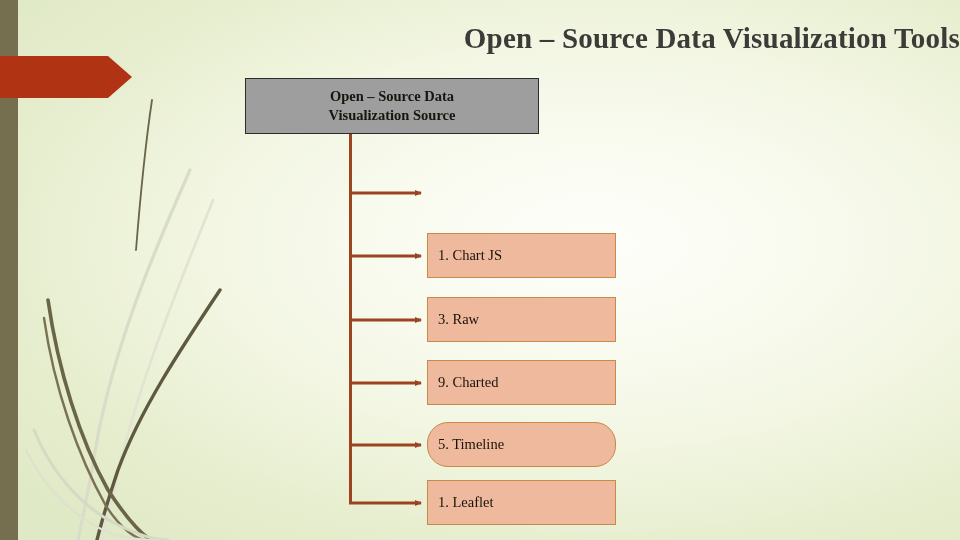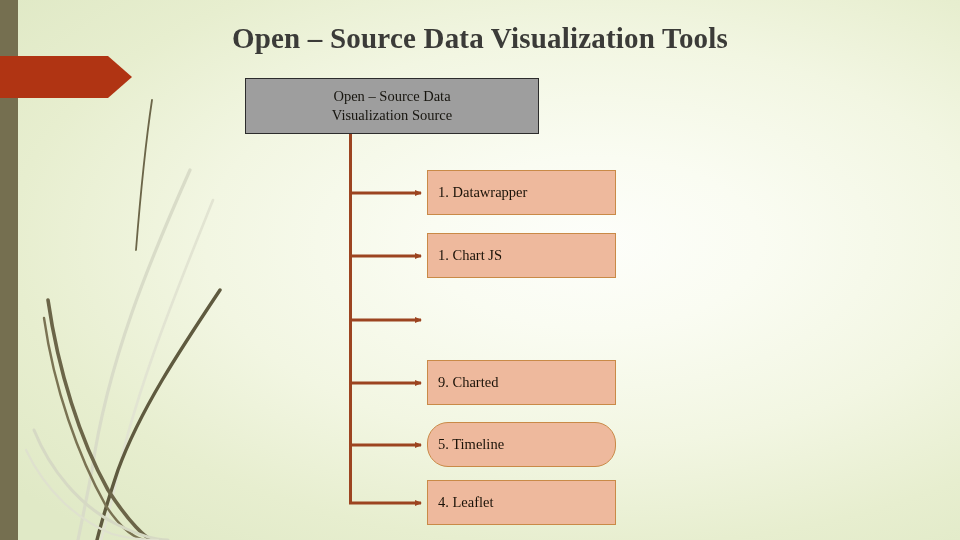--- a/index.html
+++ b/index.html
@@ -43,21 +43,21 @@
     position: absolute;
     left: 0; top: 56px;
     width: 132px; height: 42px;
   }
 
   
   #page-title {
     position: absolute;
     left: 0; top: 23px;
     width: 960px;
-    text-align: center;
+    text-align: right;
     font-size: 29px;
     font-weight: bold;
     color: #3b3b38;
     letter-spacing: 0.2px;
     line-height: 1.1;
   }
 
   
   #root-box {
     position: absolute;
@@ -65,21 +65,21 @@
     width: 294px; height: 56px;
     background: #9e9e9e;
     border: 1px solid #2c2c2c;
     box-sizing: border-box;
     display: flex;
     flex-direction: column;
     align-items: center;
     justify-content: center;
     color: #17150f;
     font-size: 14.5px;
-    font-weight: normal;
+    font-weight: bold;
     line-height: 1.32;
     text-align: center;
   }
 
   
   #connectors {
     position: absolute;
     left: 0; top: 0;
     width: 960px; height: 540px;
     pointer-events: none;
@@ -147,29 +147,29 @@
     <line x1="350.5" y1="134" x2="350.5" y2="503" stroke="#9c4420" stroke-width="3"></line>
 
     <line x1="349" y1="193" x2="421" y2="193" stroke="#9c4420" stroke-width="3" marker-end="url(#arrowhead)"></line>
     <line x1="349" y1="256" x2="421" y2="256" stroke="#9c4420" stroke-width="3" marker-end="url(#arrowhead)"></line>
     <line x1="349" y1="320" x2="421" y2="320" stroke="#9c4420" stroke-width="3" marker-end="url(#arrowhead)"></line>
     <line x1="349" y1="383" x2="421" y2="383" stroke="#9c4420" stroke-width="3" marker-end="url(#arrowhead)"></line>
     <line x1="349" y1="445" x2="421" y2="445" stroke="#9c4420" stroke-width="3" marker-end="url(#arrowhead)"></line>
     <line x1="349" y1="503" x2="421" y2="503" stroke="#9c4420" stroke-width="3" marker-end="url(#arrowhead)"></line>
   </svg>
 
-  <div class="leaf-box leaf-1">
-    <span>1. Datawrapper</span>
-  </div>
   <div class="leaf-box leaf-2">
     <span>1. Chart JS</span>
+  </div>
+  <div class="leaf-box leaf-3">
+    <span>3. Raw</span>
   </div>
   <div class="leaf-box leaf-4">
     <span>9. Charted</span>
   </div>
   <div class="leaf-box leaf-5">
     <span>5. Timeline</span>
   </div>
   <div class="leaf-box leaf-6">
-    <span>4. Leaflet</span>
+    <span>1. Leaflet</span>
   </div>
 
 </div>
 
 </body></html>

